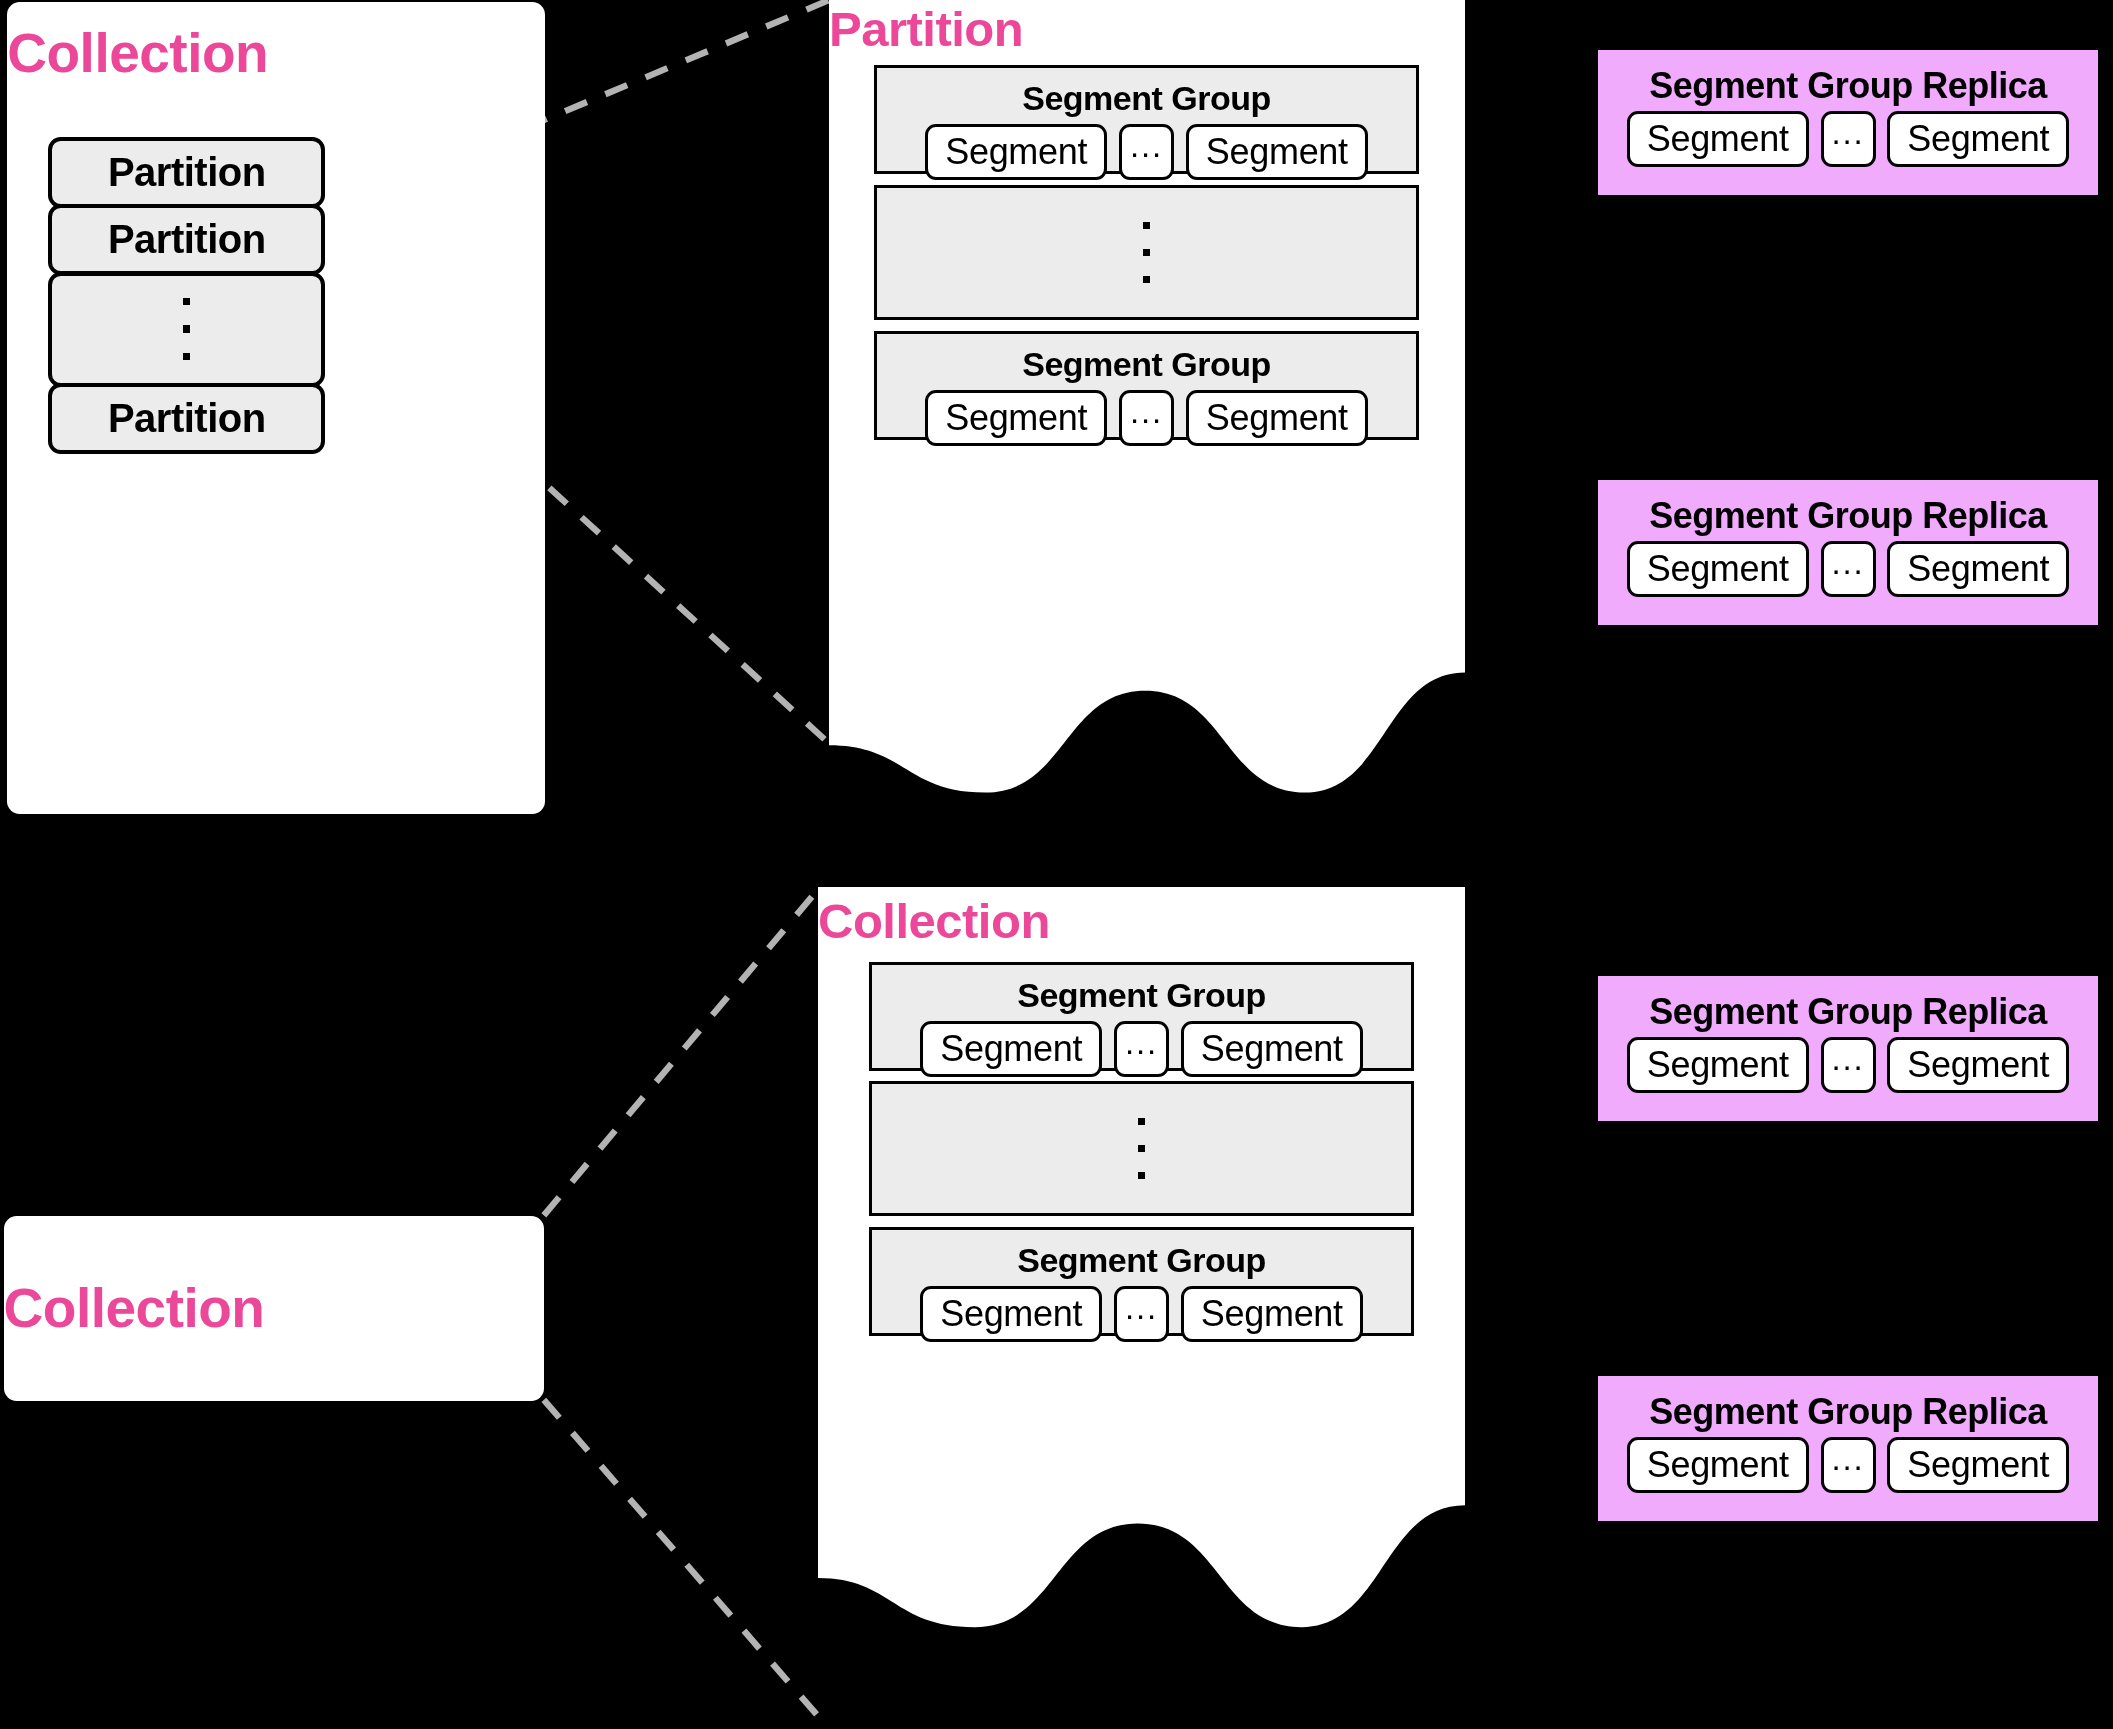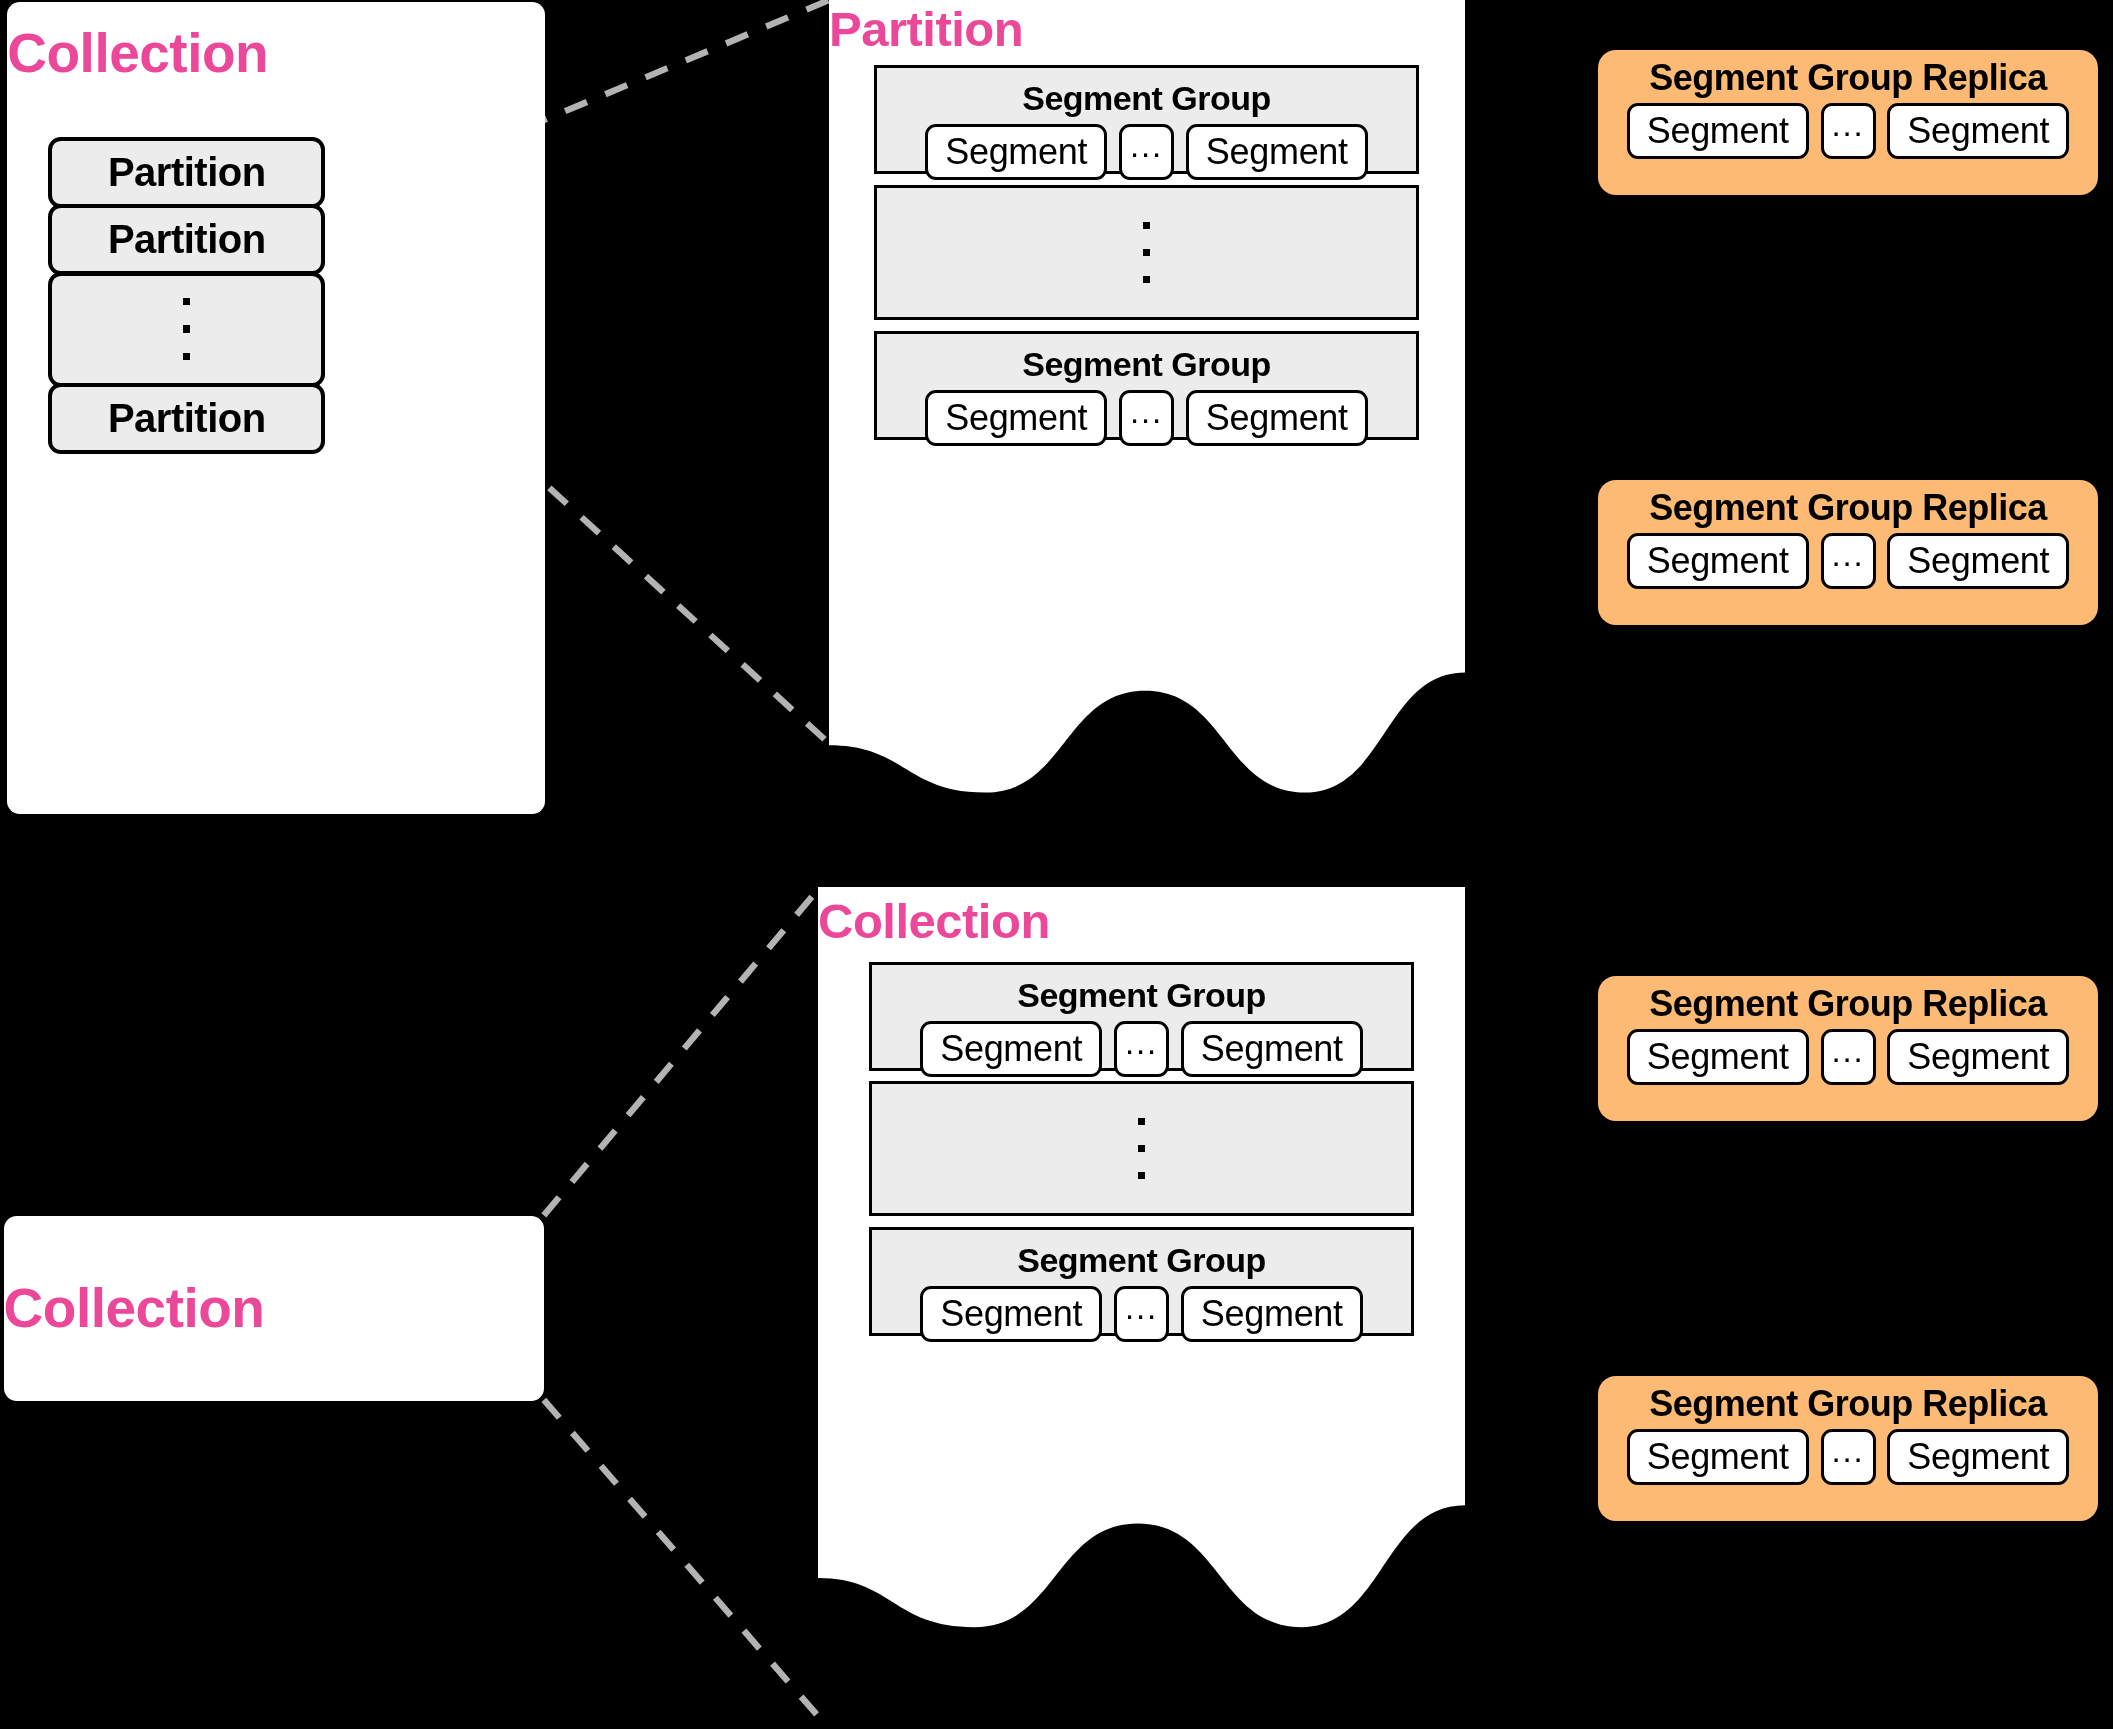--- a/index.html
+++ b/index.html
@@ -111,24 +111,23 @@
   .dots-group{
     background:#ececec;
     border:3.6px solid #000;
     box-sizing:border-box;
     display:flex;align-items:center;justify-content:center;
   }
 
   
   .replica{
     position:absolute;
-    background:#fdba74;
-    box-sizing:border-box;
-    padding:0;
-    border-radius:18px;
+    background:#f0abfc;
+    box-sizing:border-box;
+    padding:8px;
   }
   .replica .r-title{
     text-align:center;font-weight:bold;font-size:36px;color:#000;
     letter-spacing:-0.5px;margin:7.3px 0 3.6px 0;
   }
   .replica .seg-row{padding-bottom:9px;}
 
   
   #connectors{position:absolute;left:0;top:0;width:2114px;height:1729px;pointer-events:none;}
 </style>

